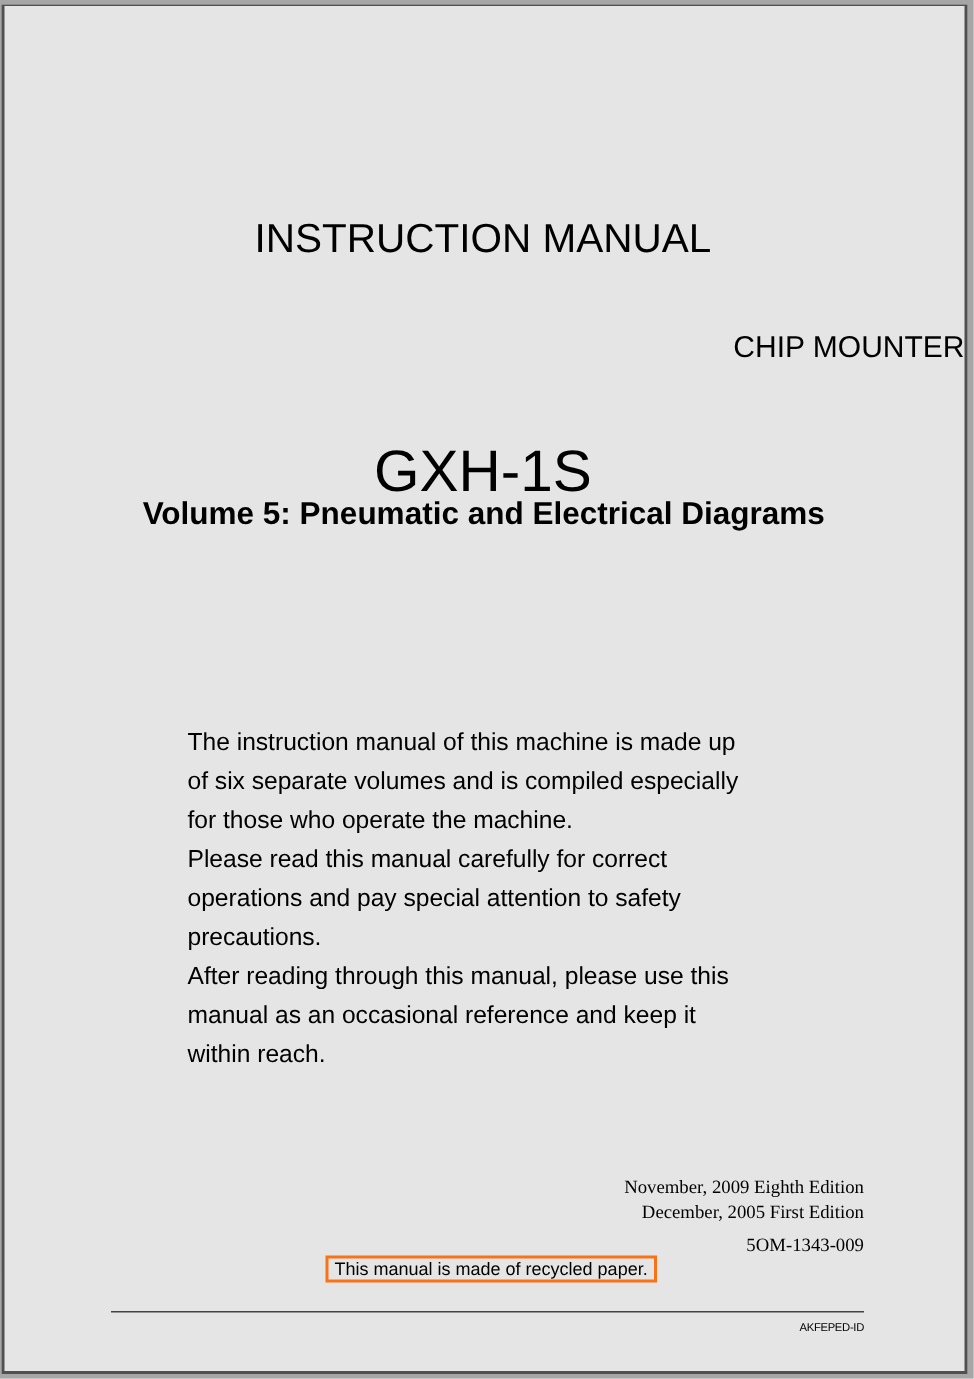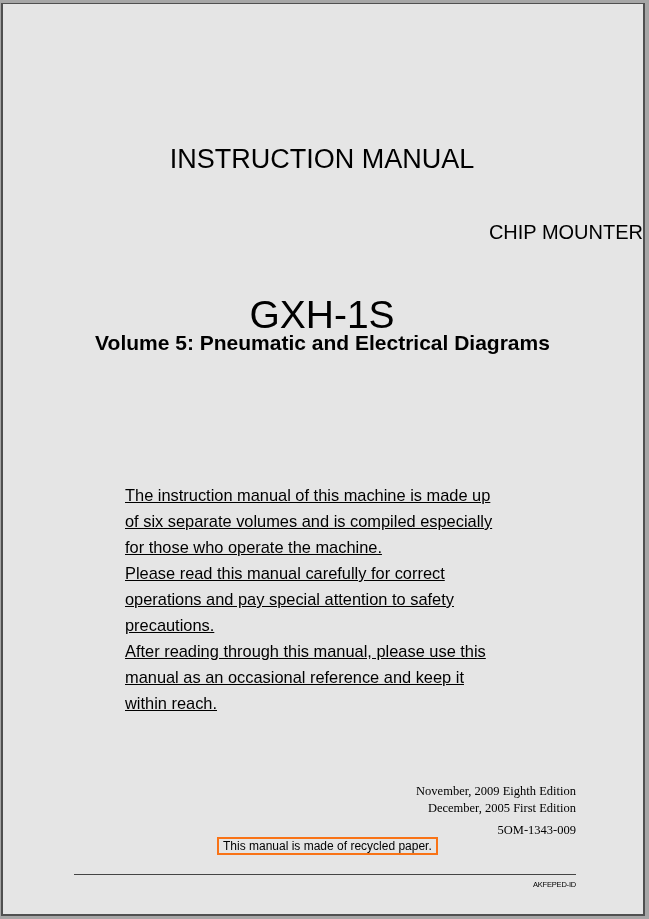--- a/index.html
+++ b/index.html
@@ -26,21 +26,21 @@
     .title { top: 140px; font-size: 27px; left: -2px; }
     .product-type { top: 217px; font-size: 20px; left: -1px; text-align: right; }
     .model { top: 265px; font-size: 39px; left: -2px; margin-top: 24px; }
     .volume { top: 327px; font-size: 21px; left: -1px; font-weight: bold; }
     .intro {
       position: absolute;
       left: 122px; top: 478px;
       font-size: 16.4px;
       line-height: 26px;
     }
-    .intro div { white-space: nowrap; text-decoration: underline; }
+    .intro div { white-space: nowrap; }
     .serif { font-family: "Liberation Serif", serif; }
     .ed1 { right: 67px; top: 780px; font-size: 12.5px; }
     .ed2 { right: 67px; top: 797px; font-size: 12.5px; }
     .docno { right: 67px; top: 819px; font-size: 12.5px; }
     .recycled {
       position: absolute;
       left: 214px; top: 833px;
       border: 2px solid #f97316;
       padding: 0 4px;
       font-size: 12px;

